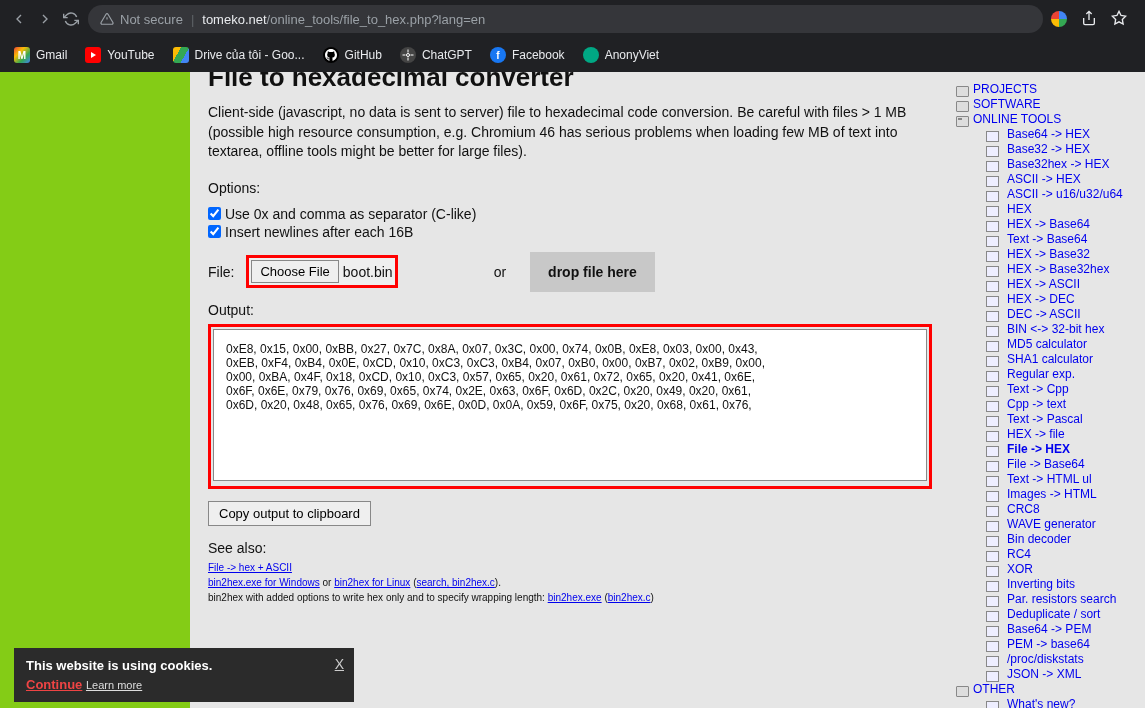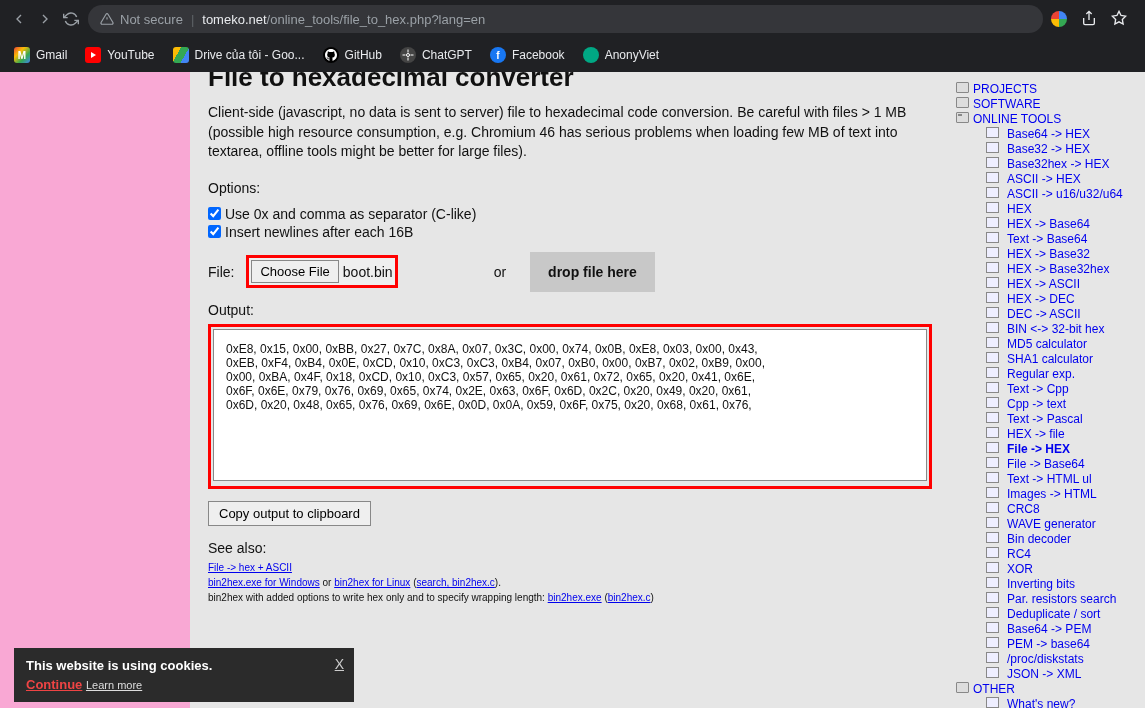--- a/index.html
+++ b/index.html
@@ -23,21 +23,21 @@
   .bm-ico { width: 16px; height: 16px; border-radius: 3px; display: flex; align-items: center; justify-content: center; font-size: 10px; font-weight: bold; }
   .bm-ico.gmail { background: linear-gradient(135deg,#EA4335,#FBBC04,#34A853,#4285F4); color: #fff; }
   .bm-ico.youtube { background: #FF0000; }
   .bm-ico.drive { background: linear-gradient(120deg,#FBBC04 33%,#34A853 33% 66%,#4285F4 66%); }
   .bm-ico.github { background: #000; border-radius: 50%; }
   .bm-ico.chatgpt { background: #444; border-radius: 50%; }
   .bm-ico.facebook { background: #1877F2; border-radius: 50%; color:#fff; }
   .bm-ico.anony { background: #00a884; border-radius: 50%; }
 
   
-  .page { display: flex; height: 636px; background: #f9a8d4; }
+  .page { display: flex; height: 636px; background: #84cc16; }
   .content-col { margin-left: 190px; width: 760px; background: #e6e6e6; padding: 0 18px 20px 18px; color: #111; position: relative; overflow: hidden; }
   .sidebar-col { width: 195px; background: #e6e6e6; padding: 10px 6px; font-size: 12px; line-height: 15px; overflow: hidden; }
   
   h1.title { font-size: 26px; font-weight: bold; margin-bottom: 10px; margin-top: -10px; }
   .desc { font-size: 14px; line-height: 1.4; margin-bottom: 18px; }
   .opt-label { font-size: 14px; margin-bottom: 10px; }
   .chk-row { display: flex; align-items: center; gap: 4px; font-size: 14px; margin-bottom: 2px; }
   .chk-row input { accent-color: #0066ff; }
   
   .file-row { display: flex; align-items: center; gap: 12px; margin-top: 12px; margin-bottom: 10px; }
@@ -51,21 +51,21 @@
   .out-label { font-size: 14px; margin-bottom: 6px; }
   .output-wrap { border: 3px solid #ff0000; padding: 2px; margin-bottom: 12px; }
   .output { width: 100%; height: 152px; font-family: Liberation Sans, sans-serif; font-size: 12px; resize: none; padding: 12px; border: 1px solid #888; background: #fff; color: #111; overflow-y: scroll; }
   
   .copy-btn { padding: 4px 10px; font-size: 13px; background: #efefef; border: 1px solid #888; cursor: pointer; margin-bottom: 14px; }
   .seealso { font-size: 14px; margin-bottom: 4px; }
   .link { color: #0000EE; text-decoration: underline; cursor: pointer; }
   .link-line { font-size: 10px; line-height: 1.5; }
 
   
-  .tree-item { display: flex; align-items: flex-start; gap: 4px; }
+  .tree-item { display: flex; align-items: flex-end; gap: 4px; }
   .folder-ico { width: 13px; height: 11px; background: #ddd; border: 1px solid #888; border-radius: 1px; flex-shrink: 0; position: relative; }
   .folder-ico.open::before { content:''; position:absolute; top:1px; left:1px; width:4px; height:2px; background:#888; }
   .tree a { color: #0000EE; cursor: pointer; }
   .tree a.bold { font-weight: bold; }
   .sub { padding-left: 30px; }
   .sub .tree-item { padding-left: 0; }
   .sub .tree-item::before { content: ''; width: 11px; height: 9px; border: 1px solid #888; background: #eef; margin-right: 4px; flex-shrink: 0; }
   .top-lvl { padding-left: 0; }
   .top-lvl .tree-item { display: flex; }
 

